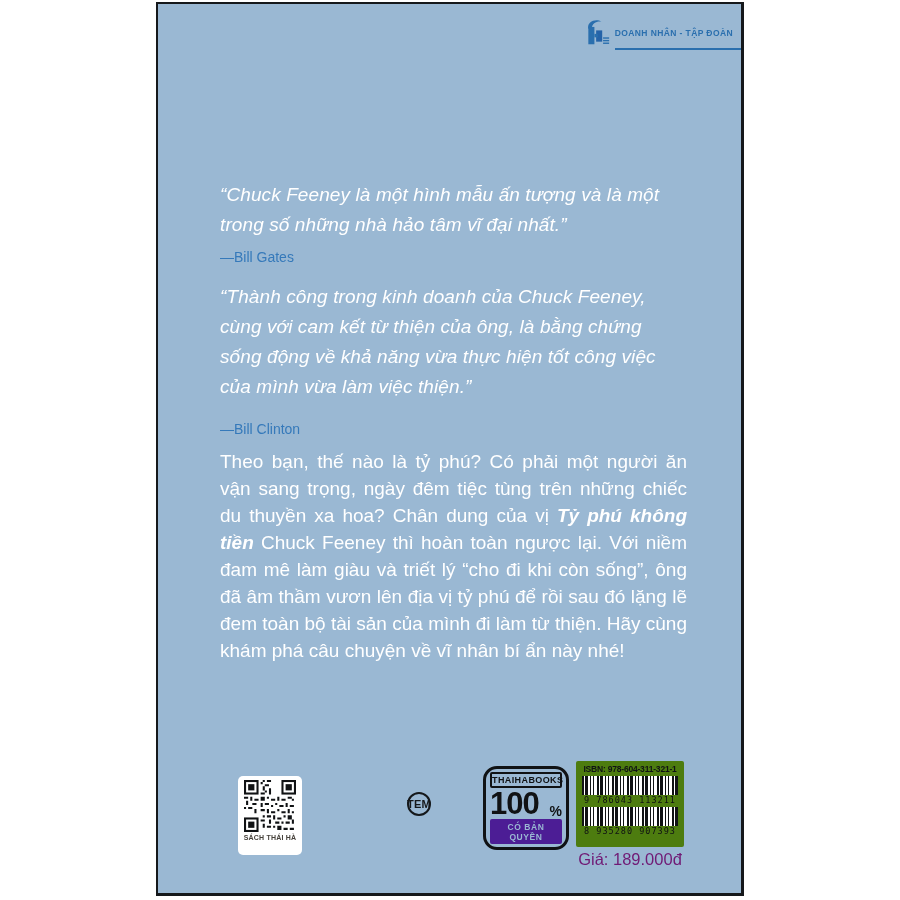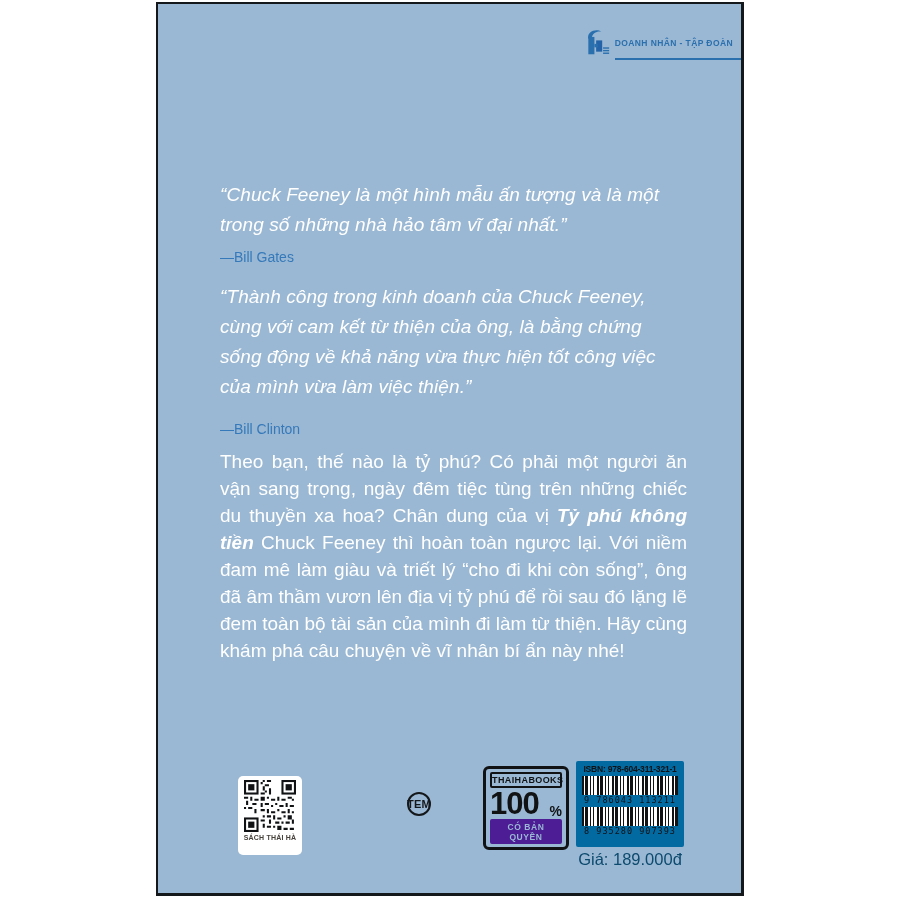--- a/index.html
+++ b/index.html
@@ -7,21 +7,21 @@
     width:900px;height:900px;position:relative;background:#ffffff;
     font-family:"Liberation Sans", sans-serif;
     -webkit-font-smoothing:antialiased;
   }
   .cover{
     position:absolute;left:156px;top:2px;width:588px;height:894px;
     background:#9ab8d3;border:2px solid #15181b;border-right-width:3px;border-bottom-width:3px;
     box-sizing:border-box;overflow:hidden;
   }
   
-  .header{position:absolute;top:10px;right:0;left:0;height:50px;}
+  .header{position:absolute;top:0;right:0;left:0;height:50px;}
   .logo-row{position:absolute;top:14px;right:8px;display:flex;align-items:center;gap:5px;}
   .logo-glyph{width:26px;height:30px;display:block;}
   .series-label{font-size:8.5px;font-weight:bold;color:#2a6fae;letter-spacing:.4px;white-space:nowrap;}
   .header-rule{position:absolute;top:44px;right:0;width:126px;height:2px;background:#2a6fae;}
 
   
   .content{position:absolute;left:62px;right:54px;top:176px;color:#ffffff;}
   .quote{font-style:italic;font-size:19px;line-height:30px;margin:0;letter-spacing:.1px;}
   .attribution{font-size:14px;line-height:22px;color:#3579ba;text-align:left;margin:6px 0 0 0;}
   .attribution.clinton{margin-top:16px;}
@@ -38,43 +38,43 @@
   .qr-label{font-size:7px;font-weight:bold;color:#45403a;letter-spacing:.2px;margin-top:2px;white-space:nowrap;}
 
   .tem-seal{
     position:absolute;left:249px;top:788px;width:24px;height:24px;border:2.5px solid #15181b;
     border-radius:50%;box-sizing:border-box;display:flex;align-items:center;justify-content:center;
     color:#15181b;font-size:11px;font-weight:bold;letter-spacing:.3px;
   }
 
   .stamp{
     position:absolute;left:325px;top:762px;width:86px;height:84px;border:3px solid #101214;
-    border-radius:6px;box-sizing:border-box;padding:3px 4px;display:flex;flex-direction:column;justify-content:space-between;
+    border-radius:14px;box-sizing:border-box;padding:3px 4px;display:flex;flex-direction:column;justify-content:space-between;
   }
   .stamp-top{border:2px solid #101214;border-radius:2px;text-align:center;font-size:9px;font-weight:bold;
     color:#101214;letter-spacing:.4px;padding:1px 0;}
   .stamp-mid{display:flex;align-items:flex-end;justify-content:space-between;color:#101214;}
   .stamp-100{font-size:31px;line-height:28px;font-weight:bold;letter-spacing:-1px;}
   .stamp-pct{font-size:14px;line-height:14px;font-weight:bold;}
   .stamp-bottom{background:#4c1d95;color:#9ab8d3;border-radius:2px;text-align:center;
     font-size:8.5px;font-weight:bold;letter-spacing:.6px;padding:2.5px 0;}
 
   .barcode-box{
-    position:absolute;left:418px;top:757px;width:108px;height:86px;background:#0369a1;
+    position:absolute;left:418px;top:757px;width:108px;height:86px;background:#4d7c0f;
     border-radius:2px;box-sizing:border-box;padding:3px 6px;text-align:center;
   }
   .isbn-label{font-size:8.5px;font-weight:bold;color:#101214;white-space:nowrap;letter-spacing:-.2px;}
   .bars{
     height:19px;margin-top:2px;
     background:repeating-linear-gradient(90deg,#101214 0 2px,#ffffff 2px 3px,#101214 3px 6px,#ffffff 6px 8px,#101214 8px 9px,#ffffff 9px 11px,#101214 11px 12px,#ffffff 12px 15px);
   }
   .bar-digits{font-family:"DejaVu Sans Mono",monospace;font-size:8.5px;color:#101214;letter-spacing:1px;white-space:nowrap;}
 
   .price{position:absolute;left:418px;top:846px;width:108px;text-align:center;
-    font-size:16.5px;color:#0c4a6e;}
+    font-size:16.5px;color:#701a75;}
 </style>
 </head>
 <body>
 
 <div class="cover">
 
   <div class="header">
     <div class="logo-row">
       <svg class="logo-glyph" viewBox="0 0 30 34" aria-hidden="true">
         <path d="M5 12 C3 4, 14 0, 20 4 C15 3, 9 6, 9 12 Z" fill="#2a6fae"></path>

